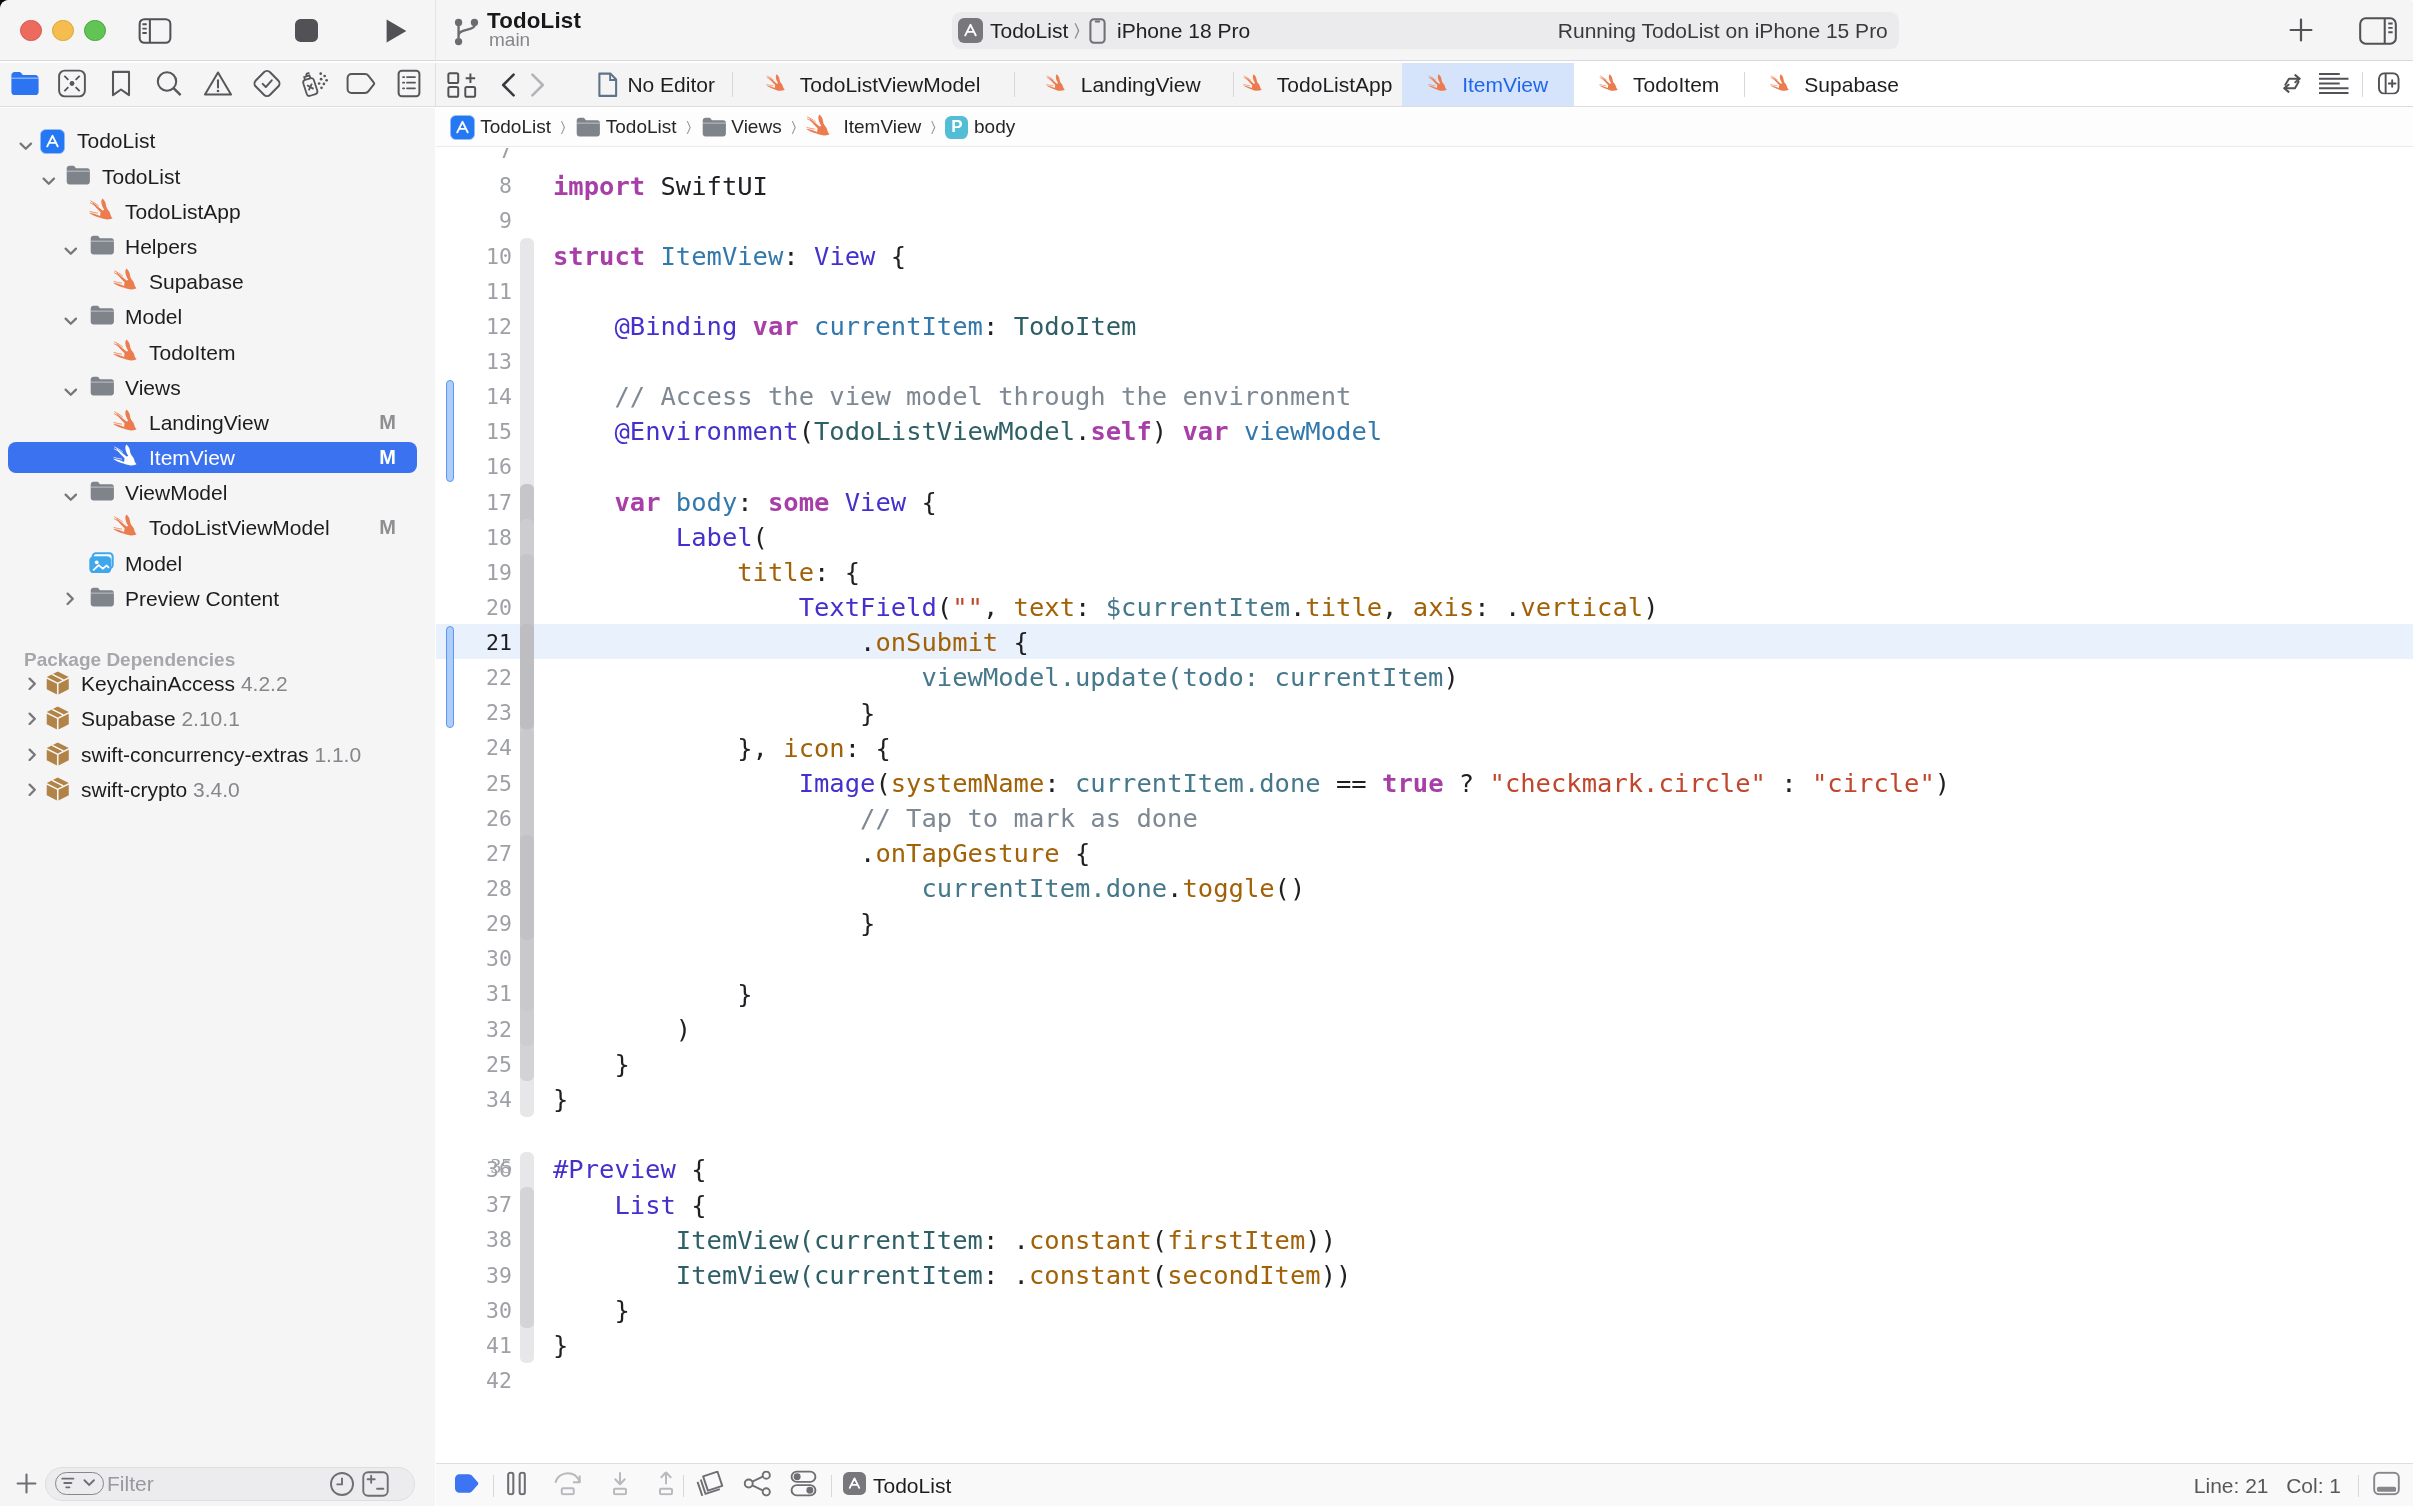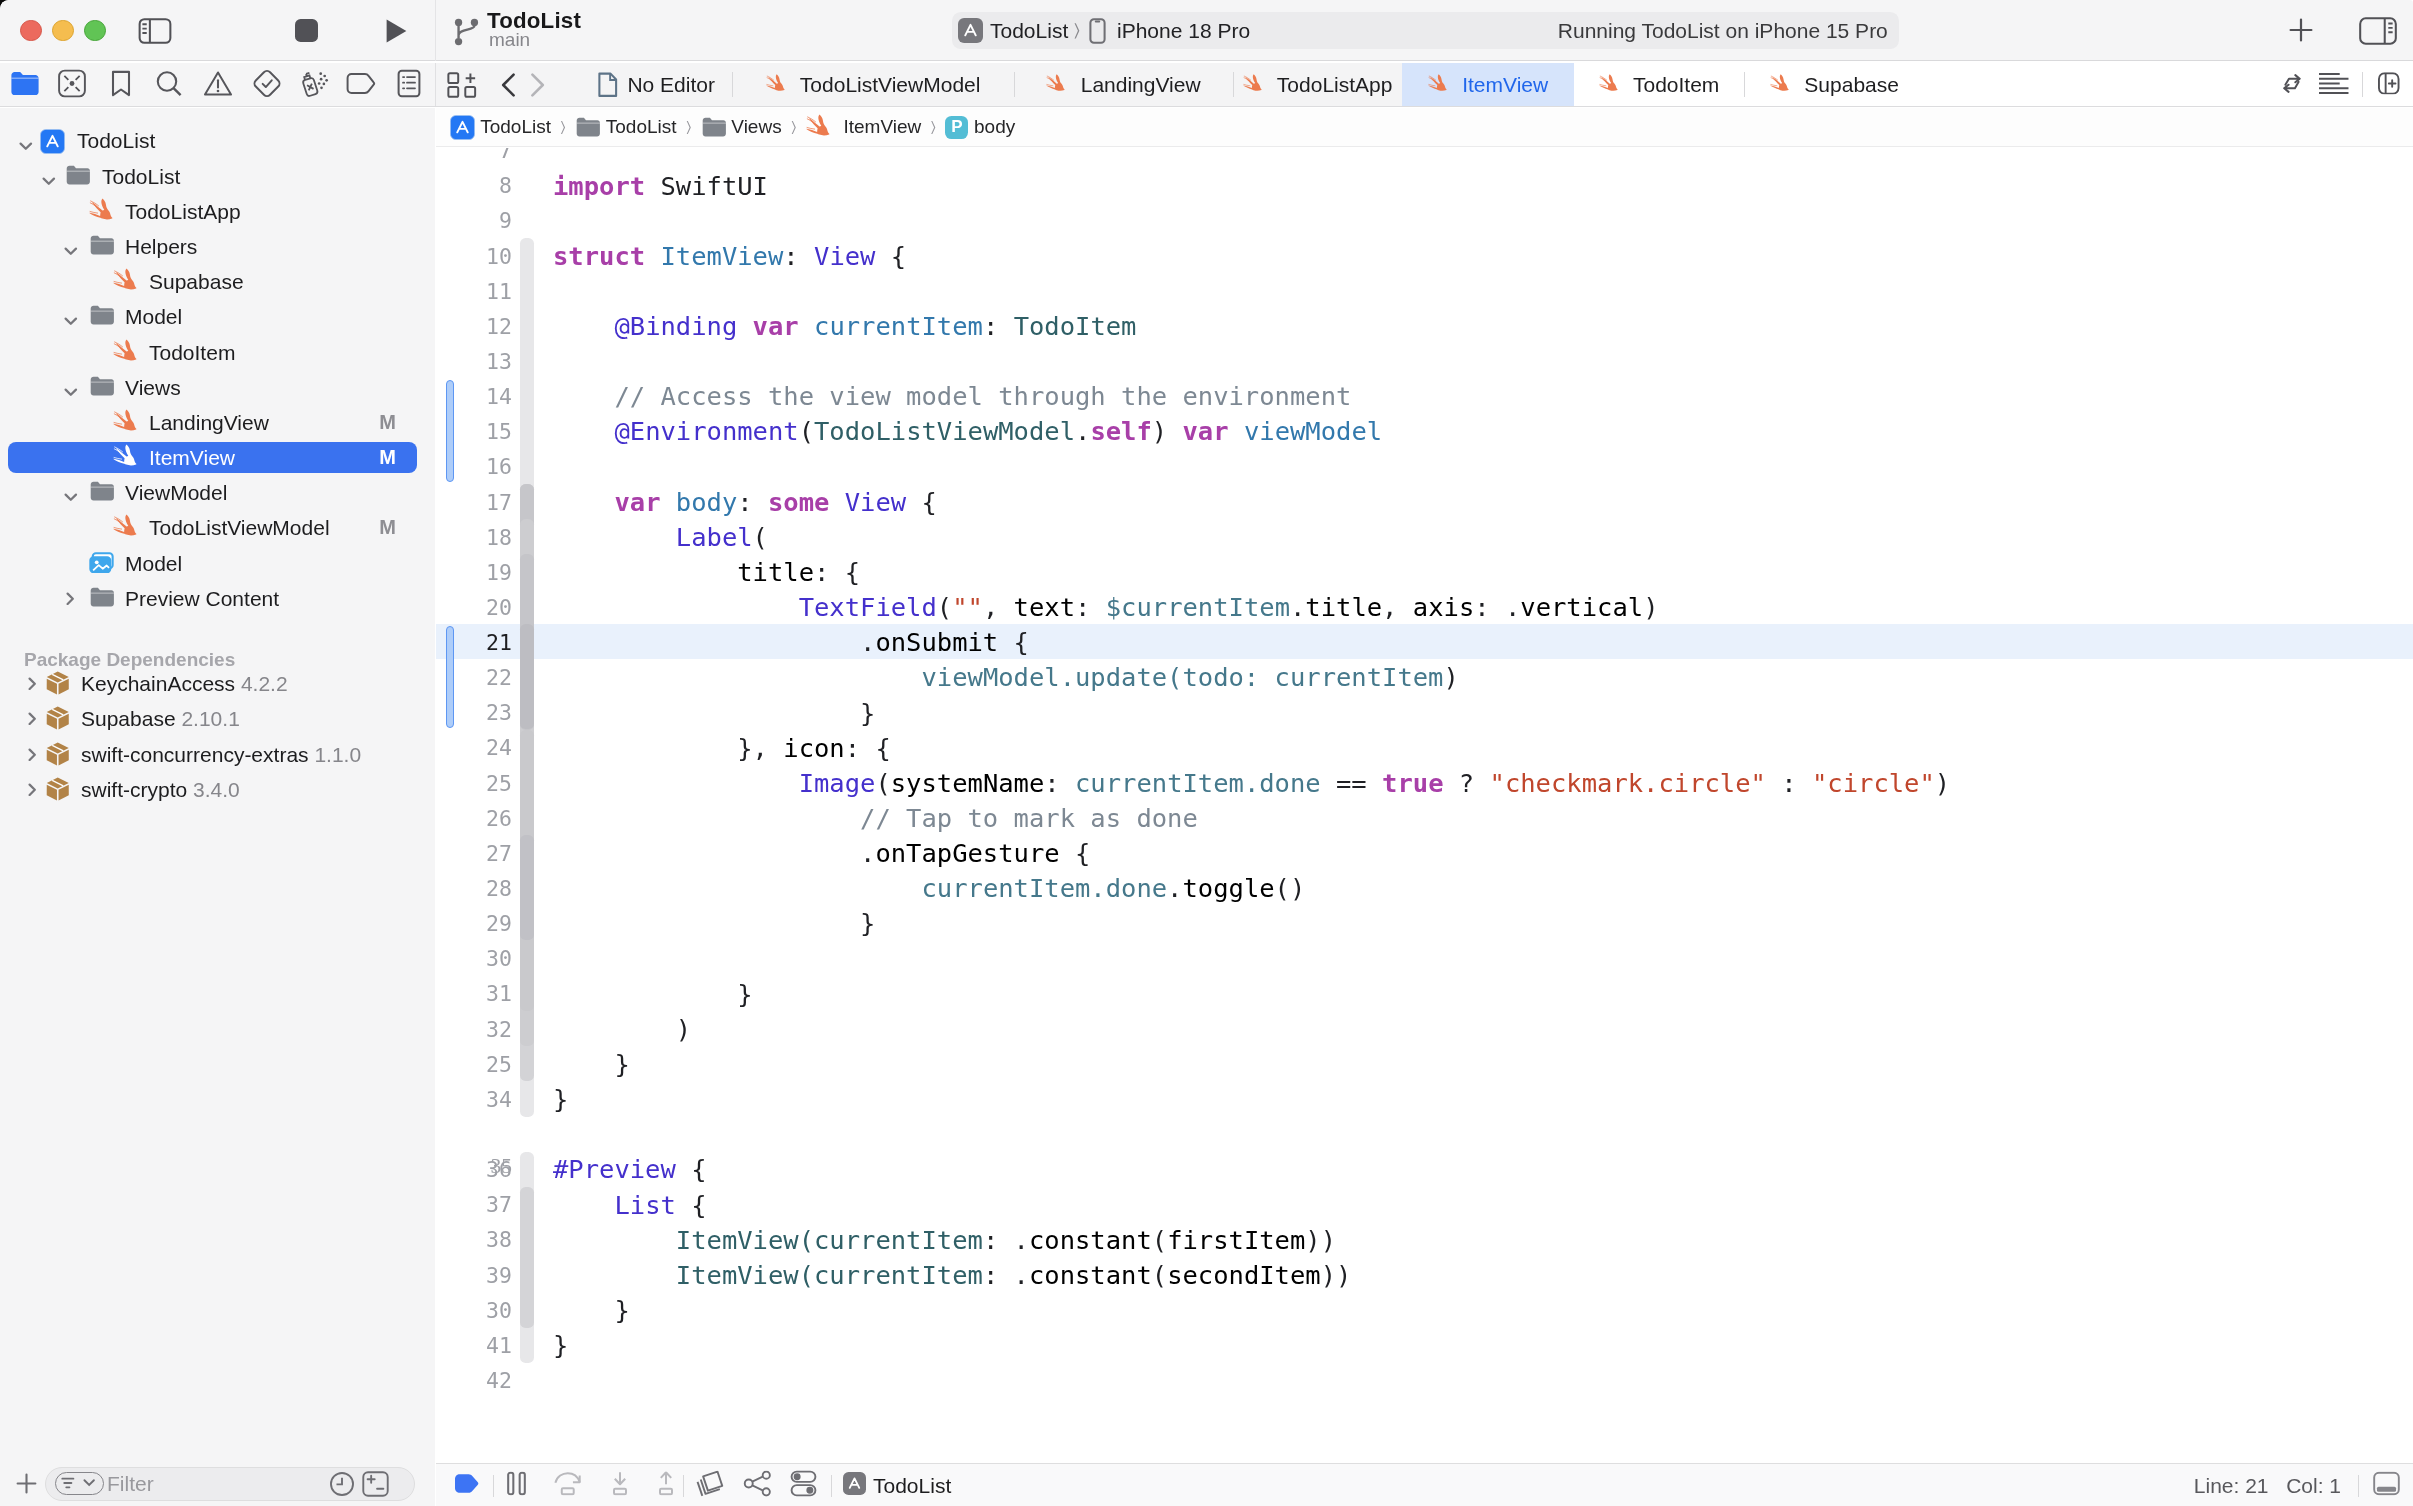--- a/index.html
+++ b/index.html
@@ -84,21 +84,21 @@
   .changebar { position:absolute; left:10.4px; width:8px; background:#aecdf9; border:1.6px solid #5e97f3; border-radius:4.8px; }
   .ribbonseg { position:absolute; left:84px; width:14.4px; border-radius:5.6px; }
   .lnum { position:absolute; width:76px; text-align:right; font-family:"DejaVu Sans Mono", monospace;
           font-size:21.5px; color:#9ea0a6; }
   .lnum.cur { color:#1d1d20; }
   #code { position:absolute; left:117px; top:0; font-family:"DejaVu Sans Mono", monospace; font-size:25.5px;
           white-space:pre; }
   .cl { position:absolute; left:0; white-space:pre; }
   .tk-k { color:#a83fa8; font-weight:bold; }
   .tk-t { color:#4430cc; }
-  .tk-f { color:#000000;margin-top:25px; }
+  .tk-f { color:#a16207;margin-top:25px; }
   .tk-d { color:#3278ac; }
   .tk-pt { color:#2f5f66; }
   .tk-pm { color:#45788b; }
   .tk-c { color:#7d8893; }
   .tk-s { color:#c0462c; }
   .tk-p { color:#1f2024; }
 
   
   #debugbar { position:absolute; left:436px; top:1463px; width:1978px; height:43px; background:#f9f9fa;
               border-top:1.2px solid #dededf; }

